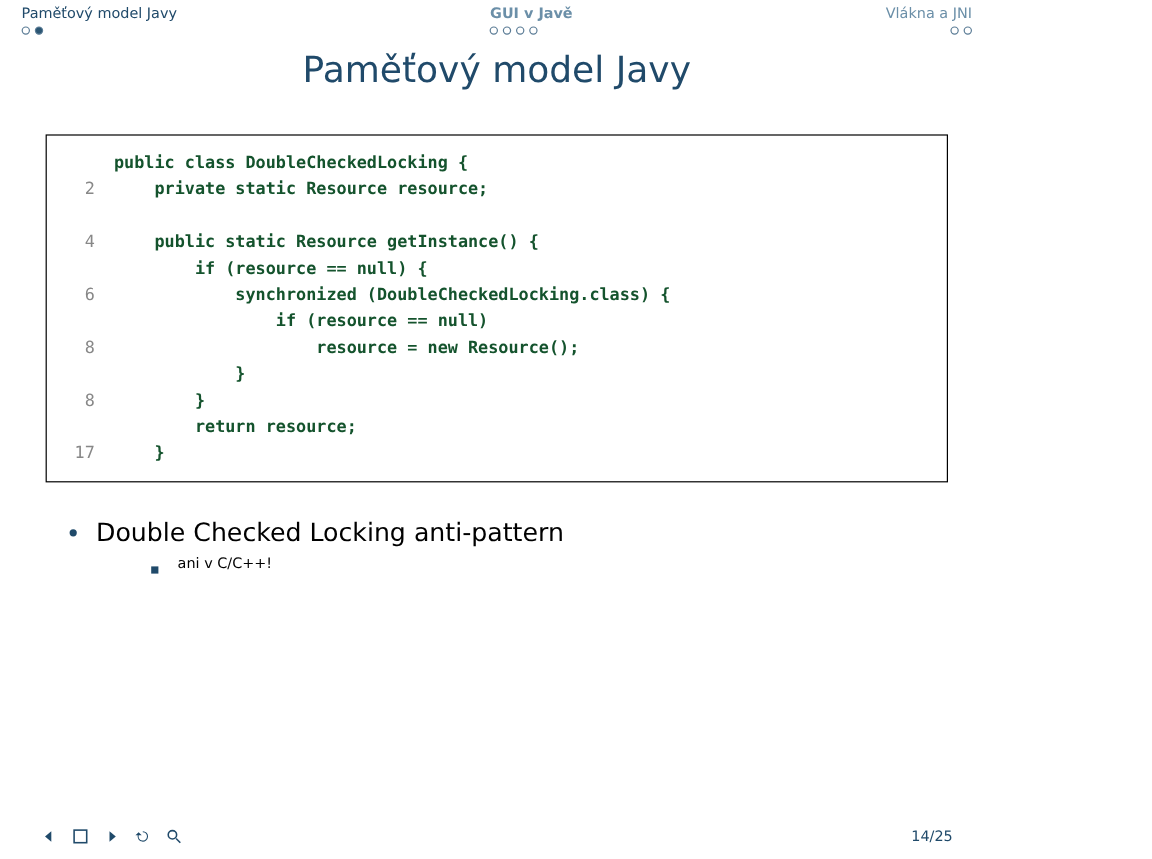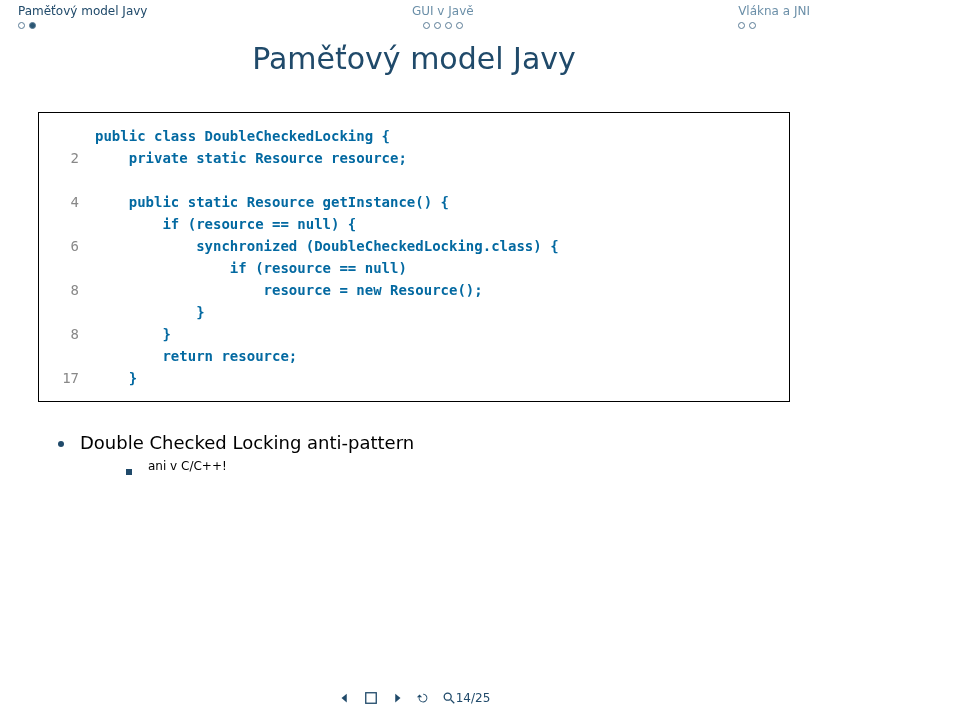--- a/index.html
+++ b/index.html
@@ -1,41 +1,41 @@
 <!DOCTYPE html>
 <html><head>
 <meta charset="utf-8">
 <style>
   * { margin: 0; padding: 0; box-sizing: border-box; }
   html, body { width: 960px; height: 716px; background: #fff; font-family: "DejaVu Sans", "Segoe UI", Arial, sans-serif; color: #000; }
   .slide { width: 828px; height: 716px; display: flex; flex-direction: column; position: relative; }
   .header { display: flex; justify-content: space-between; padding: 4px 18px 2px 18px; }
   .header-col { display: flex; flex-direction: column; align-items: flex-start; gap: 4px; }
-  .header-col.center { align-items: center; }
-  .header-col.right { }
+  .header-col.center { align-items: flex-start; font-weight: bold; }
+  .header-col.right { align-items: flex-end; }
   .hsec { color: #6b8fa8; font-size: 12px; }
   .hsec.active { color: #204a6a; font-weight: 500; }
   .dots { display: flex; gap: 4px; }
   .dot { width: 7px; height: 7px; border: 1px solid #5b7c96; border-radius: 50%; background: transparent; }
   .dot.fill { background: #2b5673; }
   .title-wrap { display: flex; justify-content: center; margin-top: 10px; }
   .title { color: #204a6a; font-size: 30px; font-weight: 500; }
   .code-frame { margin: 36px 38px 0 38px; border: 1px solid #000; padding: 12px 14px 12px 10px; display: flex; }
   .lncol { display: flex; flex-direction: column; align-items: flex-end; width: 30px; font-family: "DejaVu Sans Mono", Menlo, Consolas, monospace; font-size: 14px; color: #888; line-height: 22px; margin-right: 16px; }
   .lncol .ln { height: 22px; }
-  .codecol { white-space: pre; font-family: "DejaVu Sans Mono", Menlo, Consolas, monospace; font-size: 14px; line-height: 22px; color: #0369a1; font-weight: bold; }
+  .codecol { white-space: pre; font-family: "DejaVu Sans Mono", Menlo, Consolas, monospace; font-size: 14px; line-height: 22px; color: #14532d; font-weight: bold; }
   .bullets { margin: 26px 38px 0 58px; }
-  .b1 { color: #000; font-size: 18px; position: relative; padding-left: 22px; margin-top: 4px; }
+  .b1 { color: #000; font-size: 21px; position: relative; padding-left: 22px; margin-top: 4px; }
   .b1::before { content: ''; position: absolute; left: 0; top: 9px; width: 6px; height: 6px; background: #204a6a; border-radius: 50%; }
   .b2 { color: #000; font-size: 18px; position: relative; padding-left: 22px; margin-top: 6px; margin-left: 34px; }
   .b2::before { content: ''; position: absolute; left: 0; top: 9px; width: 6px; height: 6px; background: #204a6a; border-radius: 50%; }
   .b3 { color: #000; font-size: 12px; position: relative; padding-left: 22px; margin-top: 6px; margin-left: 68px; }
   .b3::before { content: ''; position: absolute; left: 0; top: 10px; width: 6px; height: 6px; background: #204a6a; }
   .mono-inline { font-family: "DejaVu Sans Mono", Menlo, Consolas, monospace; font-weight: bold; }
-  .footer { position: absolute; bottom: 8px; left: 0; right: 0; display: flex; justify-content: center; padding: 0 34px; }
+  .footer { position: absolute; bottom: 8px; left: 0; right: 0; display: flex; justify-content: space-between; padding: 0 34px; }
   .nav { display: flex; gap: 12px; color: #204a6a; font-size: 14px; align-items: center; }
   .nav-icon { width: 14px; height: 14px; color: #204a6a; }
   .pageno { color: #204a6a; font-size: 12px; }
 </style>
 </head>
 <body>
 <div class="slide">
 
 <div class="header">
   <div class="header-col">

